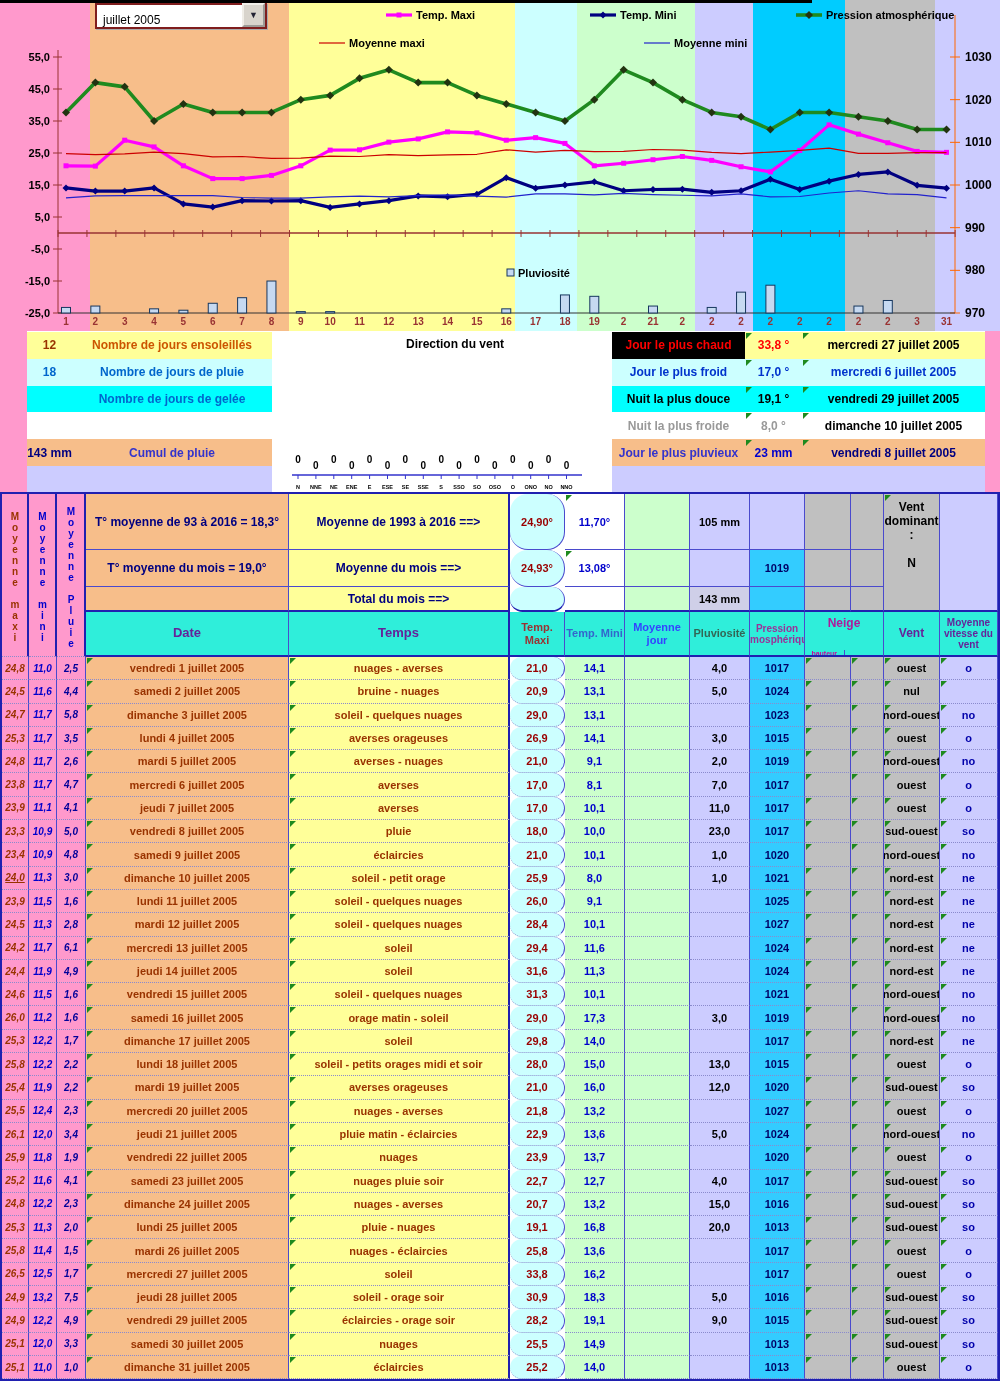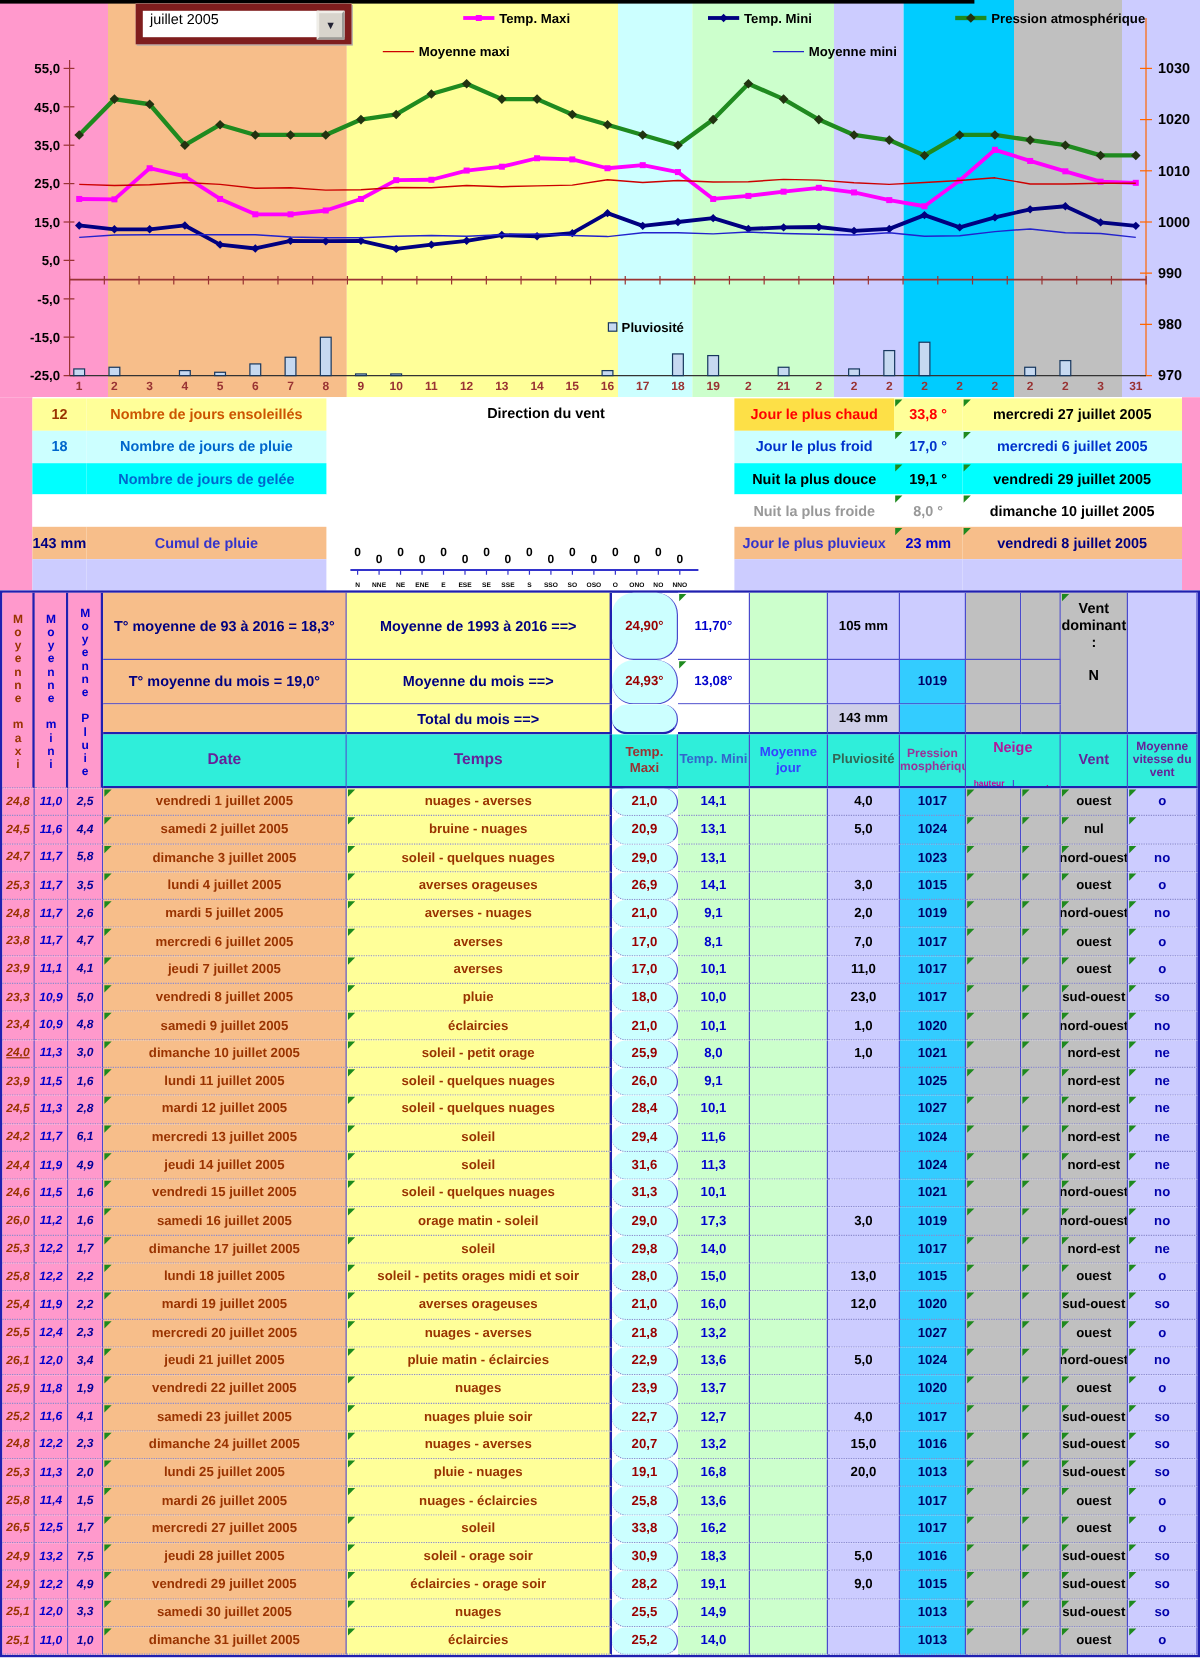--- a/index.html
+++ b/index.html
@@ -1,20 +1,20 @@
 <!DOCTYPE html>
 <html><head>
 <meta charset="utf-8">
 <style>
   html,body{margin:0;padding:0;background:#fff;font-family:"Liberation Sans",sans-serif;}
   #page{position:relative;width:1000px;height:1382px;overflow:hidden;background:#fff;}
   svg{font-family:"Liberation Sans",sans-serif;}
   
   #monthbox{position:absolute;left:95px;top:3px;width:168px;height:22px;background:#fff;
-    border:6px solid #7f1d1d;box-shadow:1px 1px 0 #aaa;display:flex;align-items:flex-start;margin-left:18px;}
+    border:2px solid #7f1d1d;box-shadow:1px 1px 0 #aaa;display:flex;align-items:flex-end;}
   #monthbox .txt{flex:1;font-size:12px;padding-left:6px;color:#000;}
   #monthbox .btn{width:19px;height:20px;background:#D8D4CC;border:2px outset #F0EEE8;
     display:flex;align-items:center;justify-content:center;font-size:9px;color:#223;}
   
   #summary{position:absolute;left:0;top:331px;width:1000px;height:161px;background:#fff;}
   .pinkL{position:absolute;left:0;top:0;width:27px;height:161px;background:#FF99CC;}
   .pinkR{position:absolute;left:985px;top:0;width:15px;height:161px;background:#FF99CC;}
   .srow{position:absolute;display:flex;height:26.8px;}
   .srow .cell{display:flex;align-items:center;justify-content:center;font-weight:bold;
     font-size:12px;position:relative;box-sizing:border-box;}
@@ -394,21 +394,21 @@
         <text x="240.7" y="38" text-anchor="middle" font-size="5.5" font-weight="bold" fill="#000">ONO</text>
         <line x1="258.59999999999997" y1="24" x2="258.59999999999997" y2="28" stroke="#3333CC"></line>
         <text x="258.59999999999997" y="12" text-anchor="middle" font-size="10" font-weight="bold" fill="#000">0</text>
         <text x="258.59999999999997" y="38" text-anchor="middle" font-size="5.5" font-weight="bold" fill="#000">NO</text>
         <line x1="276.5" y1="24" x2="276.5" y2="28" stroke="#3333CC"></line>
         <text x="276.5" y="18" text-anchor="middle" font-size="10" font-weight="bold" fill="#000">0</text>
         <text x="276.5" y="38" text-anchor="middle" font-size="5.5" font-weight="bold" fill="#000">NNO</text>
       </svg>
   <div id="rstats">
         <div class="srow" style="left: 612px; top: 1px;">
-          <div class="cell" style="width: 133px; background: #fde047; color: rgb(255, 0, 0);">Jour le plus chaud</div>
+          <div class="cell" style="width: 133px; background: #000000; color: rgb(255, 0, 0);">Jour le plus chaud</div>
           <div class="cell cm" style="width: 57px; background: rgb(255, 255, 153); color: rgb(255, 0, 0);">33,8 °</div>
           <div class="cell cm" style="width: 183px; background: rgb(255, 255, 153); color: rgb(0, 0, 0);">mercredi 27 juillet 2005</div>
         </div>
         <div class="srow" style="left: 612px; top: 27.8px;">
           <div class="cell" style="width: 133px; background: rgb(204, 255, 255); color: rgb(0, 51, 204);">Jour le plus froid</div>
           <div class="cell cm" style="width: 57px; background: rgb(204, 255, 255); color: rgb(0, 51, 204);">17,0 °</div>
           <div class="cell cm" style="width: 183px; background: rgb(204, 255, 255); color: rgb(0, 51, 204);">mercredi 6 juillet 2005</div>
         </div>
         <div class="srow" style="left: 612px; top: 54.6px;">
           <div class="cell" style="width: 133px; background: rgb(0, 255, 255); color: rgb(0, 0, 0);">Nuit la plus douce</div>

